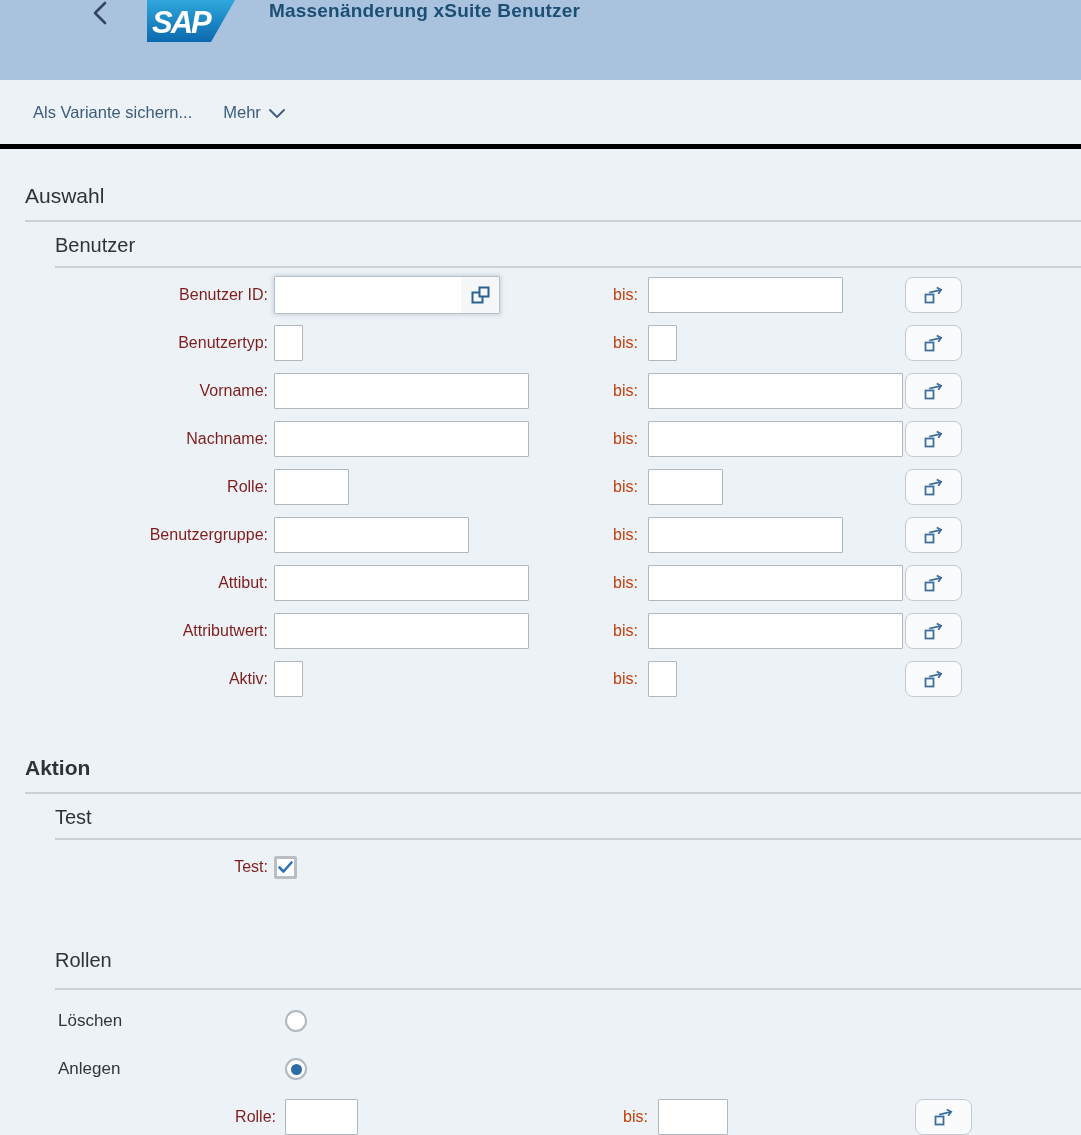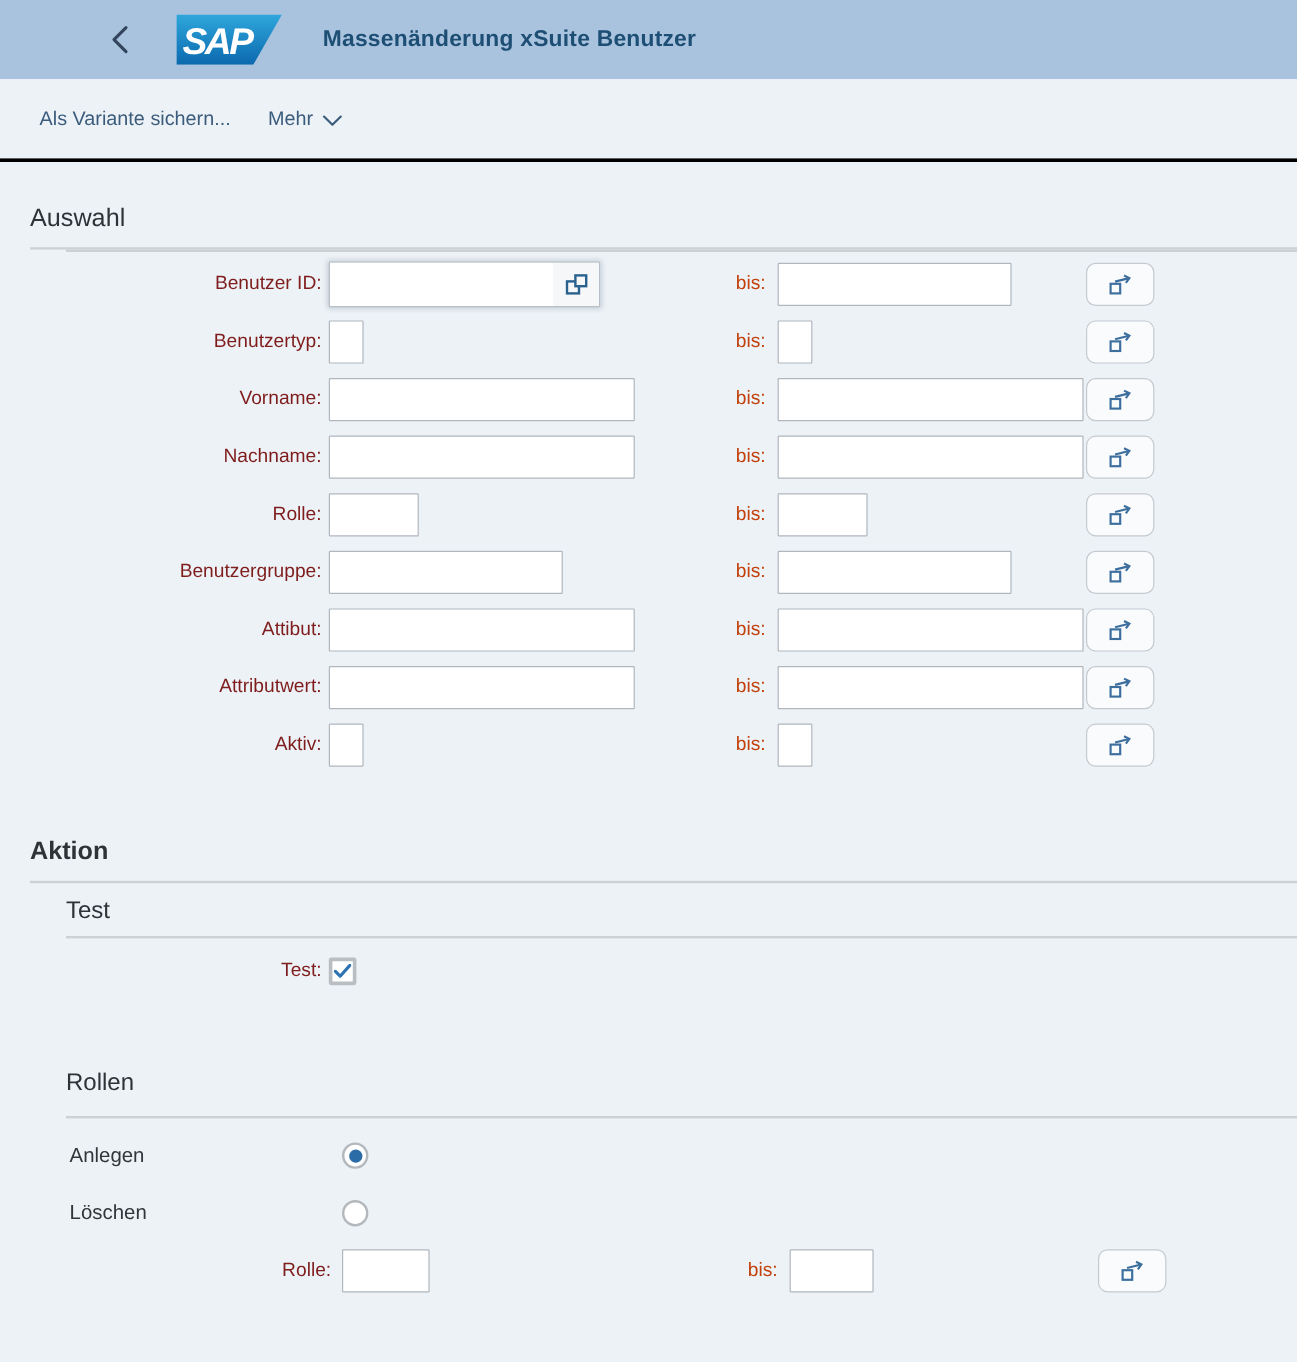--- a/index.html
+++ b/index.html
@@ -4,27 +4,27 @@
 <style>
   * { box-sizing: border-box; margin: 0; padding: 0; }
   html,body { width:1081px; height:1135px; overflow:hidden; }
   body {
     font-family: "Liberation Sans", sans-serif;
     background:#edf2f7;
     color:#2f3338;
   }
 
   
-  .header { height:66px; background:#a9c3df; display:flex; align-items:center; }
+  .header { height:80px; background:#a9c3df; display:flex; align-items:flex-start; }
   .back-btn { margin-left:88px; width:22px; height:26px; display:flex; align-items:center; justify-content:center; cursor:pointer; background:none; border:none; }
   .sap-logo { margin-left:37px; width:88px; height:42px; display:block; }
   .app-title { margin-left:34px; font-size:19px; font-weight:bold; color:#1d4e74; letter-spacing:.2px; }
 
   
-  .toolbar { height:69px; background:#edf2f7; border-bottom:3px solid #000000; display:flex; align-items:center; }
+  .toolbar { height:69px; background:#edf2f7; border-bottom:5px solid #000000; display:flex; align-items:center; }
   .tb-link { margin-left:33px; font-size:16.5px; color:#3c5c7c; background:none; border:none; cursor:pointer; display:flex; align-items:center; font-family:"Liberation Sans",sans-serif; }
   .tb-link + .tb-link { margin-left:31px; }
   .tb-link .chev { margin-left:8px; margin-top:3px; }
 
   
   .sec-title { margin:34px 0 11px 25px; font-size:21px; font-weight:400; color:#2f3338; line-height:26px; }
   .sec-rule  { border-top:2px solid #ccd1d6; margin-left:25px; }
   .grp-title { margin:10px 0 8px 55px; font-size:20px; font-weight:400; color:#2f3338; line-height:26px; }
   .grp-rule  { border-top:2px solid #ccd1d6; margin-left:55px; }
   .rows { margin-top:3px; }
@@ -109,20 +109,21 @@
     <svg class="chev" width="16" height="10" viewBox="0 0 16 10">
       <polyline points="1,1 8,8 15,1" fill="none" stroke="#3c5c7c" stroke-width="1.8" stroke-linecap="round" stroke-linejoin="round"></polyline>
     </svg>
   </button>
 </div>
 
 <div class="content">
 
   <div class="sec-title">Auswahl</div>
   <div class="sec-rule"></div>
+  <div class="grp-title">Benutzer</div>
   <div class="grp-rule"></div>
 
   <div class="rows">
 
     <div class="row">
       <span class="c-label">Benutzer ID:</span>
       <div class="slot-left">
         <div class="vh-field">
           <input type="text" style="">
           <span class="vh-icon">
@@ -323,27 +324,27 @@
         </svg>
       </span>
     </div>
   </div>
 
   <div class="grp-title rollen">Rollen</div>
   <div class="grp-rule"></div>
 
   <div class="rows radio-rows">
     <div class="radio-row">
+      <span class="radio-label">Löschen</span>
+      <span class="radio"></span>
+    </div>
+    <div class="radio-row">
       <span class="radio-label">Anlegen</span>
       <span class="radio selected"></span>
     </div>
-    <div class="radio-row">
-      <span class="radio-label">Löschen</span>
-      <span class="radio"></span>
-    </div>
 
     <div class="row rolle-row">
       <span class="c-label">Rolle:</span>
       <div class="slot-left">
         <input class="inp from" type="text" style="">
         <span class="bis">bis:</span>
       </div>
       <div class="slot-right">
           <input class="inp to" type="text" style="">
         </div>

